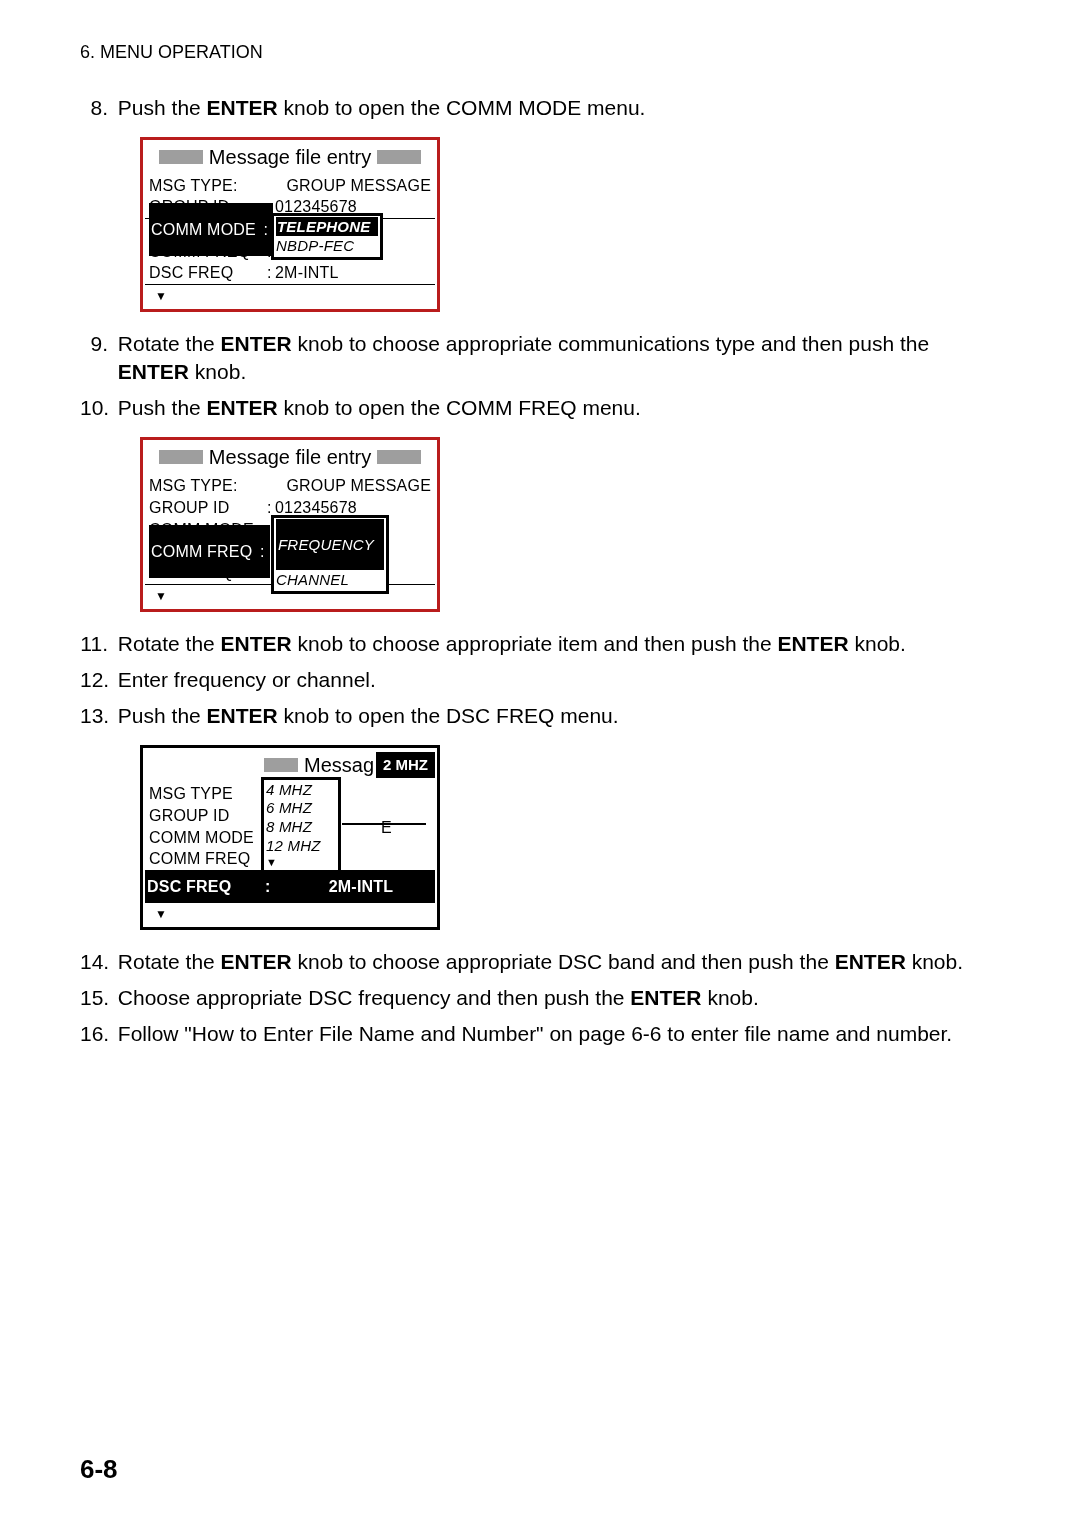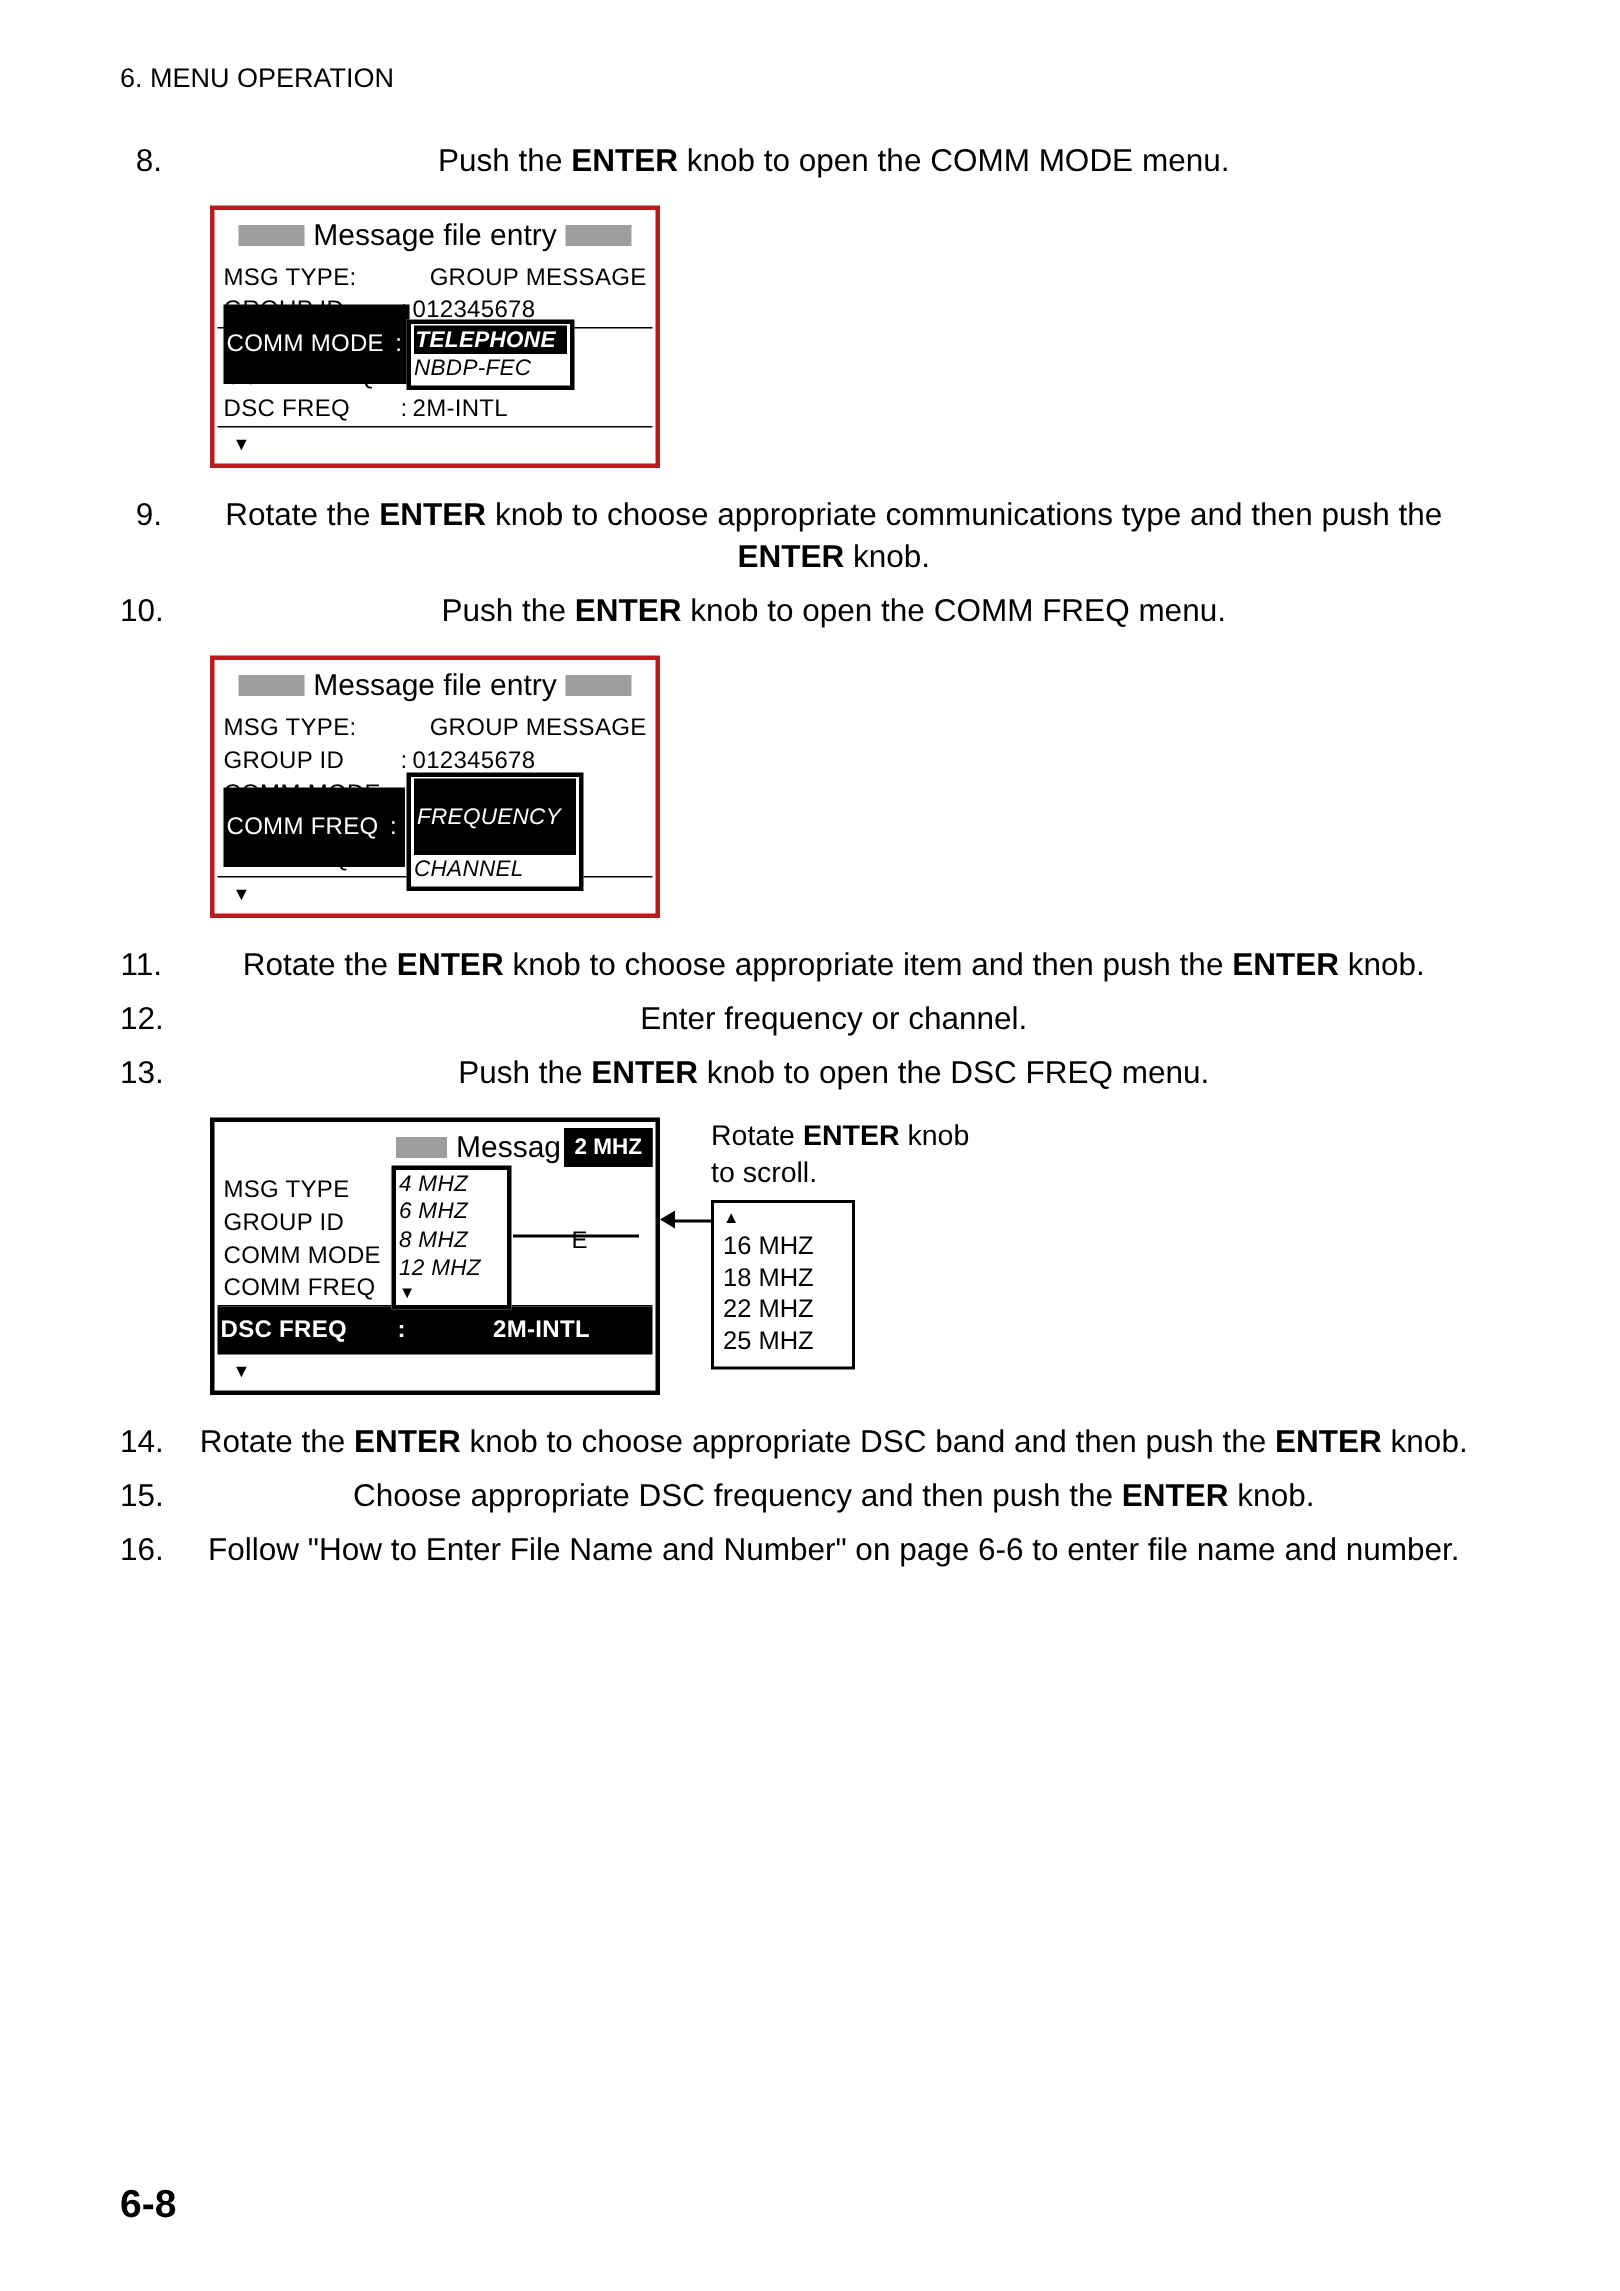--- a/index.html
+++ b/index.html
@@ -11,21 +11,21 @@
     font-family: Arial, Helvetica, sans-serif;
     color: #000;
     padding: 40px 80px 40px 80px;
     position: relative;
     font-size: 21px;
     line-height: 1.35;
   }
   .header { font-size: 18px; margin-bottom: 30px; }
   .step { margin: 0 0 8px 0; }
   .step .num { display: inline-block; width: 28px; vertical-align: top; text-align: right; margin-right: 4px; }
-  .step .body { display: inline-block; width: calc(100% - 44px); vertical-align: top; text-align: center; }
+  .step .body { display: inline-block; width: calc(100% - 44px); vertical-align: top; }
   .bold { font-weight: bold; }
 
   
   .lcd {
     border: 3px solid #b91c1c;
     width: 300px;
     margin: 14px 0 18px 60px;
     padding: 2px;
     background: #fff;
     font-family: Arial, Helvetica, sans-serif;
@@ -210,35 +210,20 @@
         <div>6 MHZ</div>
         <div>8 MHZ</div>
         <div>12 MHZ</div>
         <div style="font-size:11px;">▼</div>
       </div>
       <div style="position:absolute; left:236px; top:34px; font-size:16px;">E</div>
       <div class="connector" style="left:197px; top:40px; width:84px;"></div>
     </div>
   </div>
 
-  <div class="rotate-col" style="position:relative;">
-    <div>
-      <span>Rotate </span><span class="bold">ENTER</span><span> knob</span>
-    </div>
-    <div>to scroll.</div>
-    <div class="rotate-box">
-      <div class="up"></div>
-      <div>16 MHZ</div>
-      <div>18 MHZ</div>
-      <div>22 MHZ</div>
-      <div>25 MHZ</div>
-    </div>
-    <div class="connector-arrow" style="left:-34px; top:62px;"></div>
-    <div class="connector" style="left:-24px; top:68px; width:24px;"></div>
-  </div>
 </div>
 
 <div class="step">
   <span class="num">14.</span>
   <span class="body">
     <span>Rotate the </span><span class="bold">ENTER</span><span> knob to choose appropriate DSC band and then push the </span><span class="bold">ENTER</span><span> knob.</span>
   </span>
 </div>
 <div class="step">
   <span class="num">15.</span>

